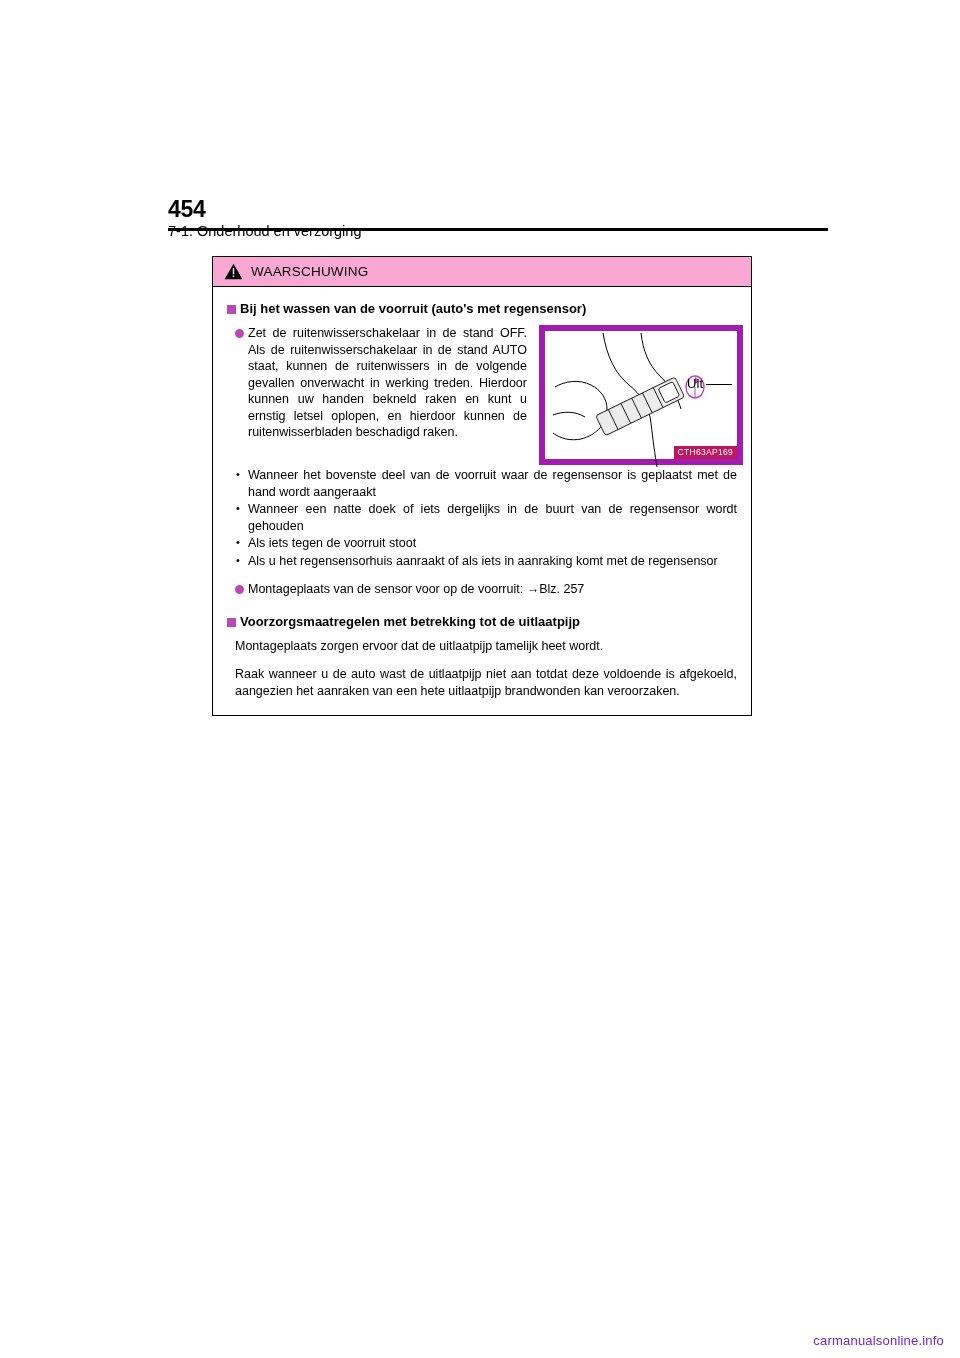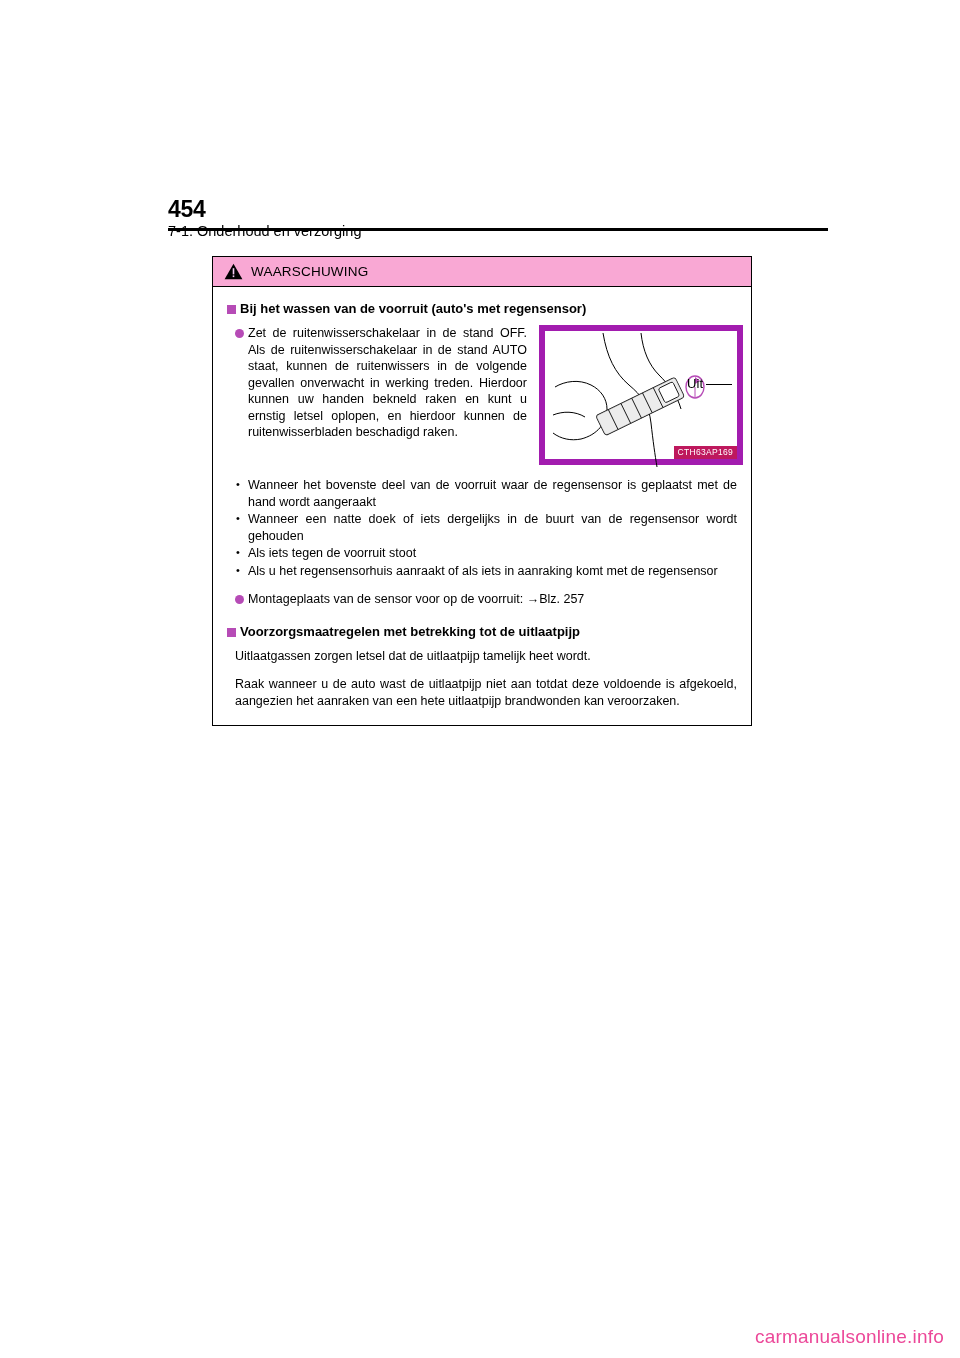--- a/index.html
+++ b/index.html
@@ -157,21 +157,21 @@
     position: absolute;
     right: 5px;
     top: 53px;
     width: 26px;
     height: 1px;
     background: #000000;
   }
 
   
   .dash-list {
-    margin: 12px 0 0 0;
+    margin: 2px 0 0 0;
     padding: 0 0 0 8px;
     list-style: none;
   }
   .dash-list li {
     font-size: 12.5px;
     line-height: 16.5px;
     padding-left: 13px;
     position: relative;
     margin-bottom: 1px;
     text-align: justify;
@@ -215,22 +215,22 @@
   }
   .para.wide {
     margin-top: 12px;
   }
 
   
   .footer-mark {
     position: absolute;
     right: 16px;
     bottom: 10px;
-    font-size: 19px;
-    color: #ec4899;
+    font-size: 13px;
+    color: #6d28d9;
     letter-spacing: 0.2px;
     text-align: right;
   }
 </style>
 </head>
 <body>
 
 <div class="page-header">
   <span class="page-number">454</span>
   <span class="section-title">7-1. Onderhoud en verzorging</span>
@@ -302,19 +302,19 @@
     <div class="dot-line">
       <span class="dot-marker"></span>
       <p>Montageplaats van de sensor voor op de voorruit: →Blz. 257</p>
     </div>
 
     <div class="sq-heading2">
       <span class="sq-marker"></span>
       <span>Voorzorgsmaatregelen met betrekking tot de uitlaatpijp</span>
     </div>
 
-    <p class="para">Uitlaatgassen zorgen letsel dat de uitlaatpijp tamelijk heet wordt.</p>
+    <p class="para">Montageplaats zorgen ervoor dat de uitlaatpijp tamelijk heet wordt.</p>
     <p class="para wide">Raak wanneer u de auto wast de uitlaatpijp niet aan totdat deze voldoende is afgekoeld, aangezien het aanraken van een hete uitlaatpijp brandwonden kan veroorzaken.</p>
 
   </div>
 </div>
 
 <div class="footer-mark">carmanualsonline.info</div>
 
 </body></html>

